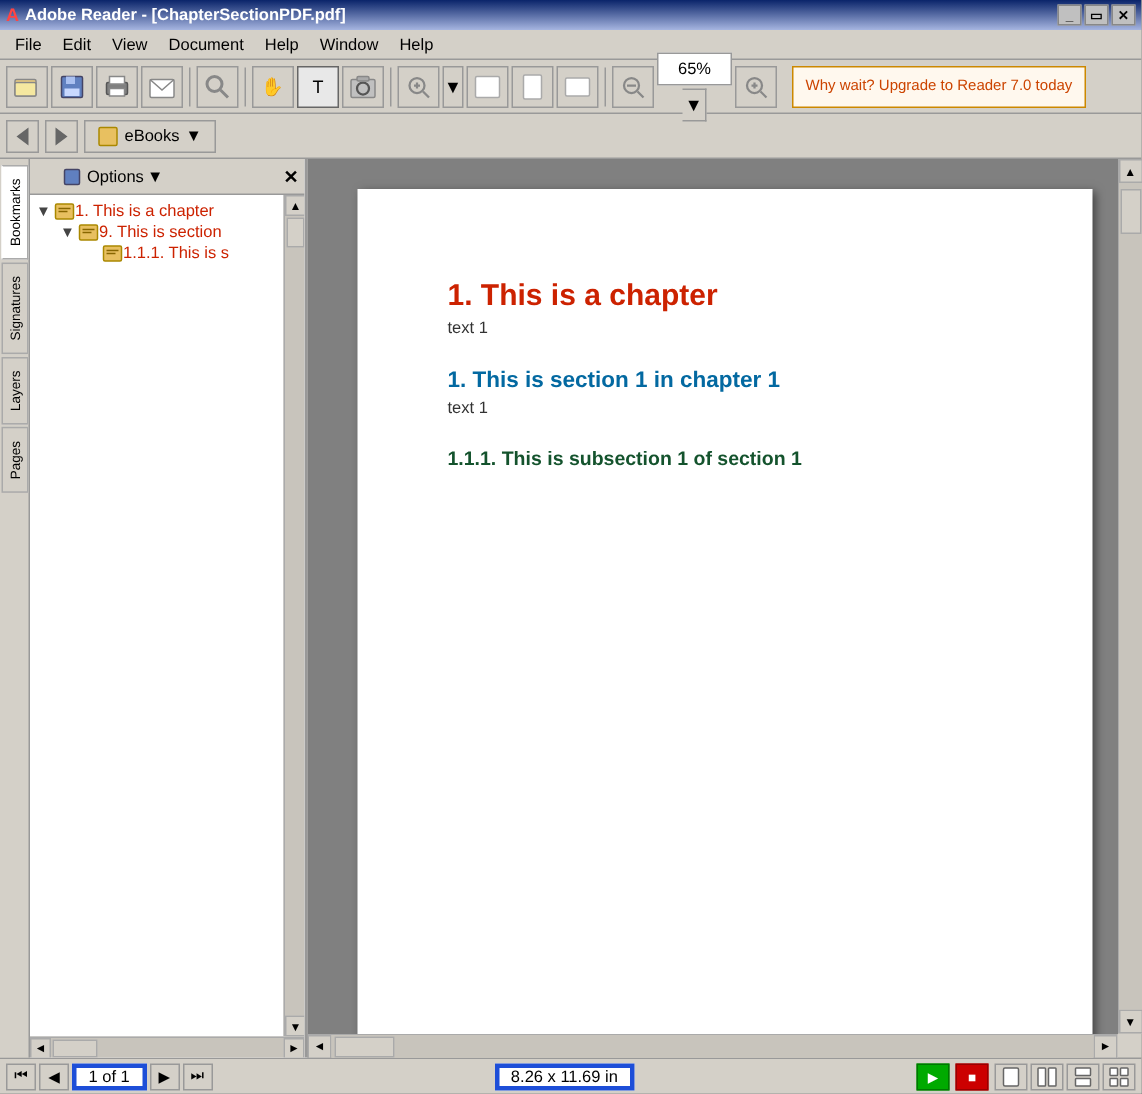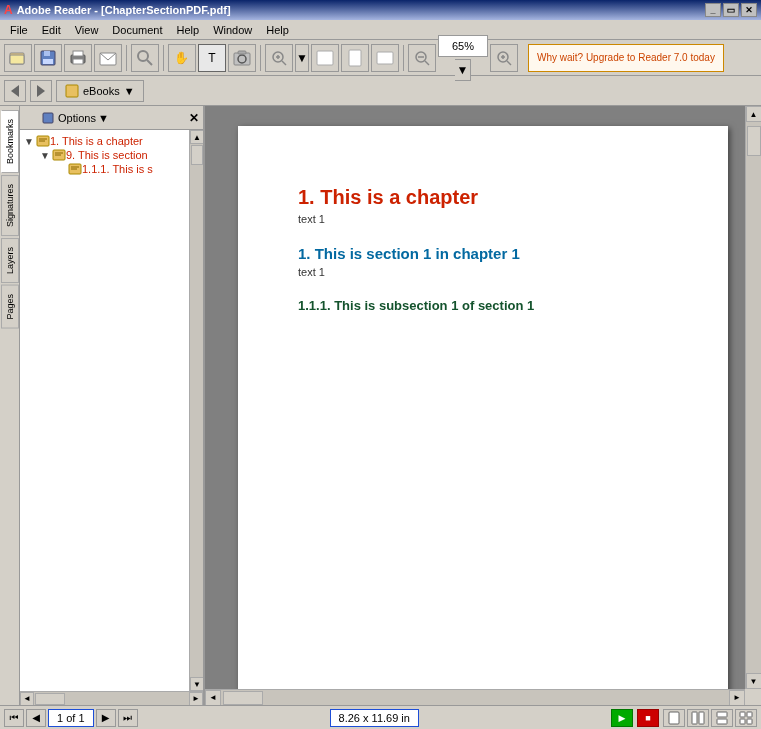--- a/index.html
+++ b/index.html
@@ -274,21 +274,21 @@
       width: 20px; height: 18px;
       background: #d4d0c8;
       border: 1px solid #999;
       display: flex; align-items: center; justify-content: center;
       cursor: pointer; font-size: 10px;
     }
     .status-right { display: flex; align-items: center; gap: 4px; }
     .status-dims {
       font-size: 11px;
       padding: 0 8px;
-      border: 1px solid #1d4ed8;
+      border: 3px solid #1d4ed8;
       background: white;
       height: 18px;
       display: flex; align-items: center;
     }
     .play-btn {
       width: 22px; height: 18px;
       background: #00aa00;
       border: 1px solid #007700;
       color: white;
       display: flex; align-items: center; justify-content: center;

